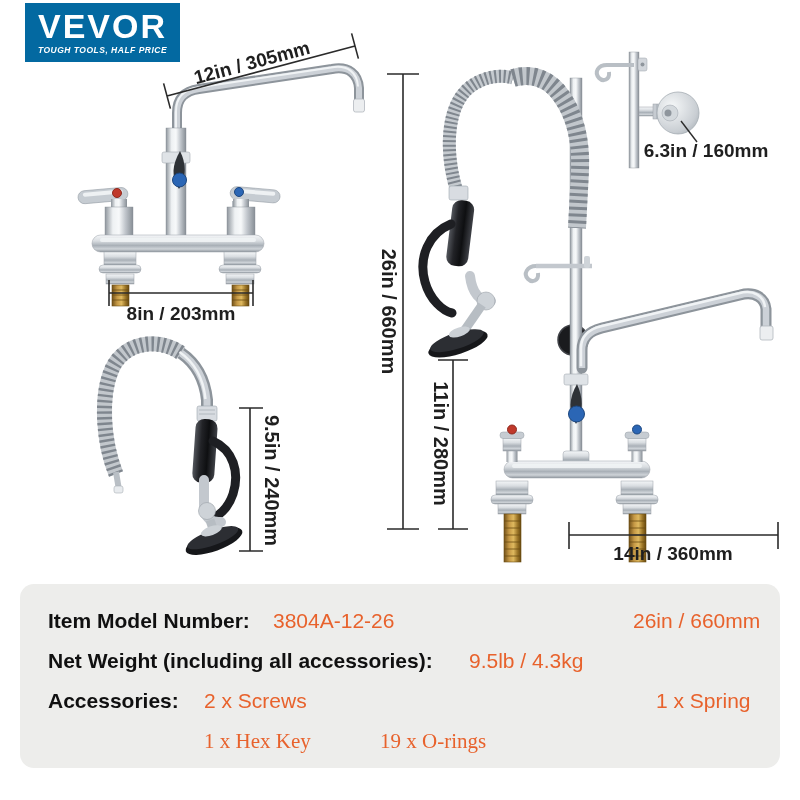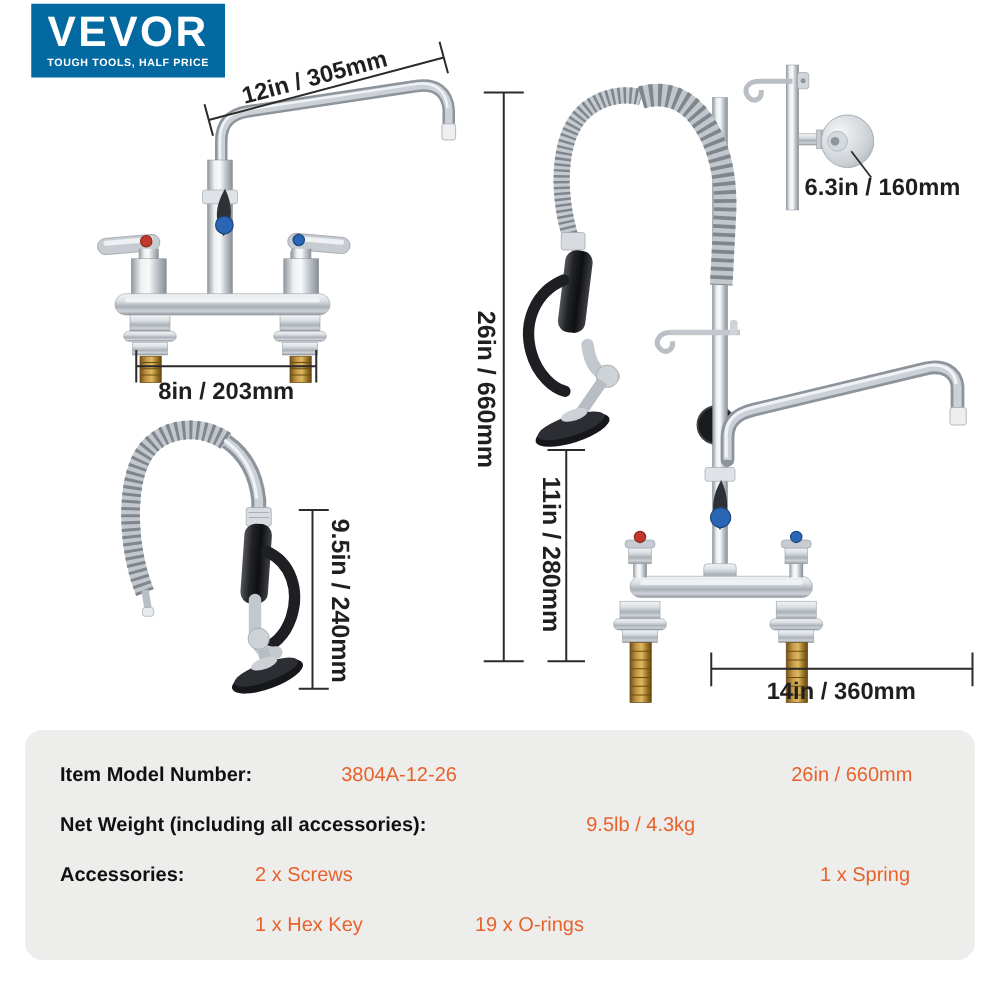--- a/index.html
+++ b/index.html
@@ -10,21 +10,21 @@
   }
   
   .logo{
     position:absolute;left:25px;top:3px;width:155px;height:59px;
     background:#0369a1;color:#fff;text-align:center;box-sizing:border-box;padding-top:4px;
   }
   .logo .name{
     font-size:34px;font-weight:800;letter-spacing:2px;line-height:38px;
   }
   .logo .tagline{
-    font-size:8.5px;font-weight:700;letter-spacing:.5px;line-height:10px;
+    font-size:8.5px;font-weight:700;letter-spacing:.5px;line-height:10px;font-style:italic;
   }
   
   .art{position:absolute;left:0;top:0;width:800px;height:590px;}
   
   .dim{
     position:absolute;color:#1f1f1f;font-weight:700;font-size:19px;
     text-align:center;white-space:nowrap;transform-origin:center center;
   }
   .dim.r90{transform:rotate(90deg);}
   #dim-spout-left{left:172px;top:52px;width:160px;transform:rotate(-15deg);}
@@ -33,24 +33,24 @@
   #dim-overall{left:308px;top:300px;width:160px;font-size:20px;}
   #dim-sprayer-height{left:360px;top:432px;width:160px;font-size:20px;}
   #dim-wall{left:626px;top:140px;width:160px;}
   #dim-deck-main{left:583px;top:543px;width:180px;}
   
   .panel{
     position:absolute;left:20px;top:584px;width:760px;height:184px;
     background:#EDEDEB;border-radius:14px;
   }
   .panel .row{position:absolute;left:0;width:760px;height:24px;}
-  .panel span{position:absolute;white-space:nowrap;font-size:16px;line-height:24px;}
+  .panel span{position:absolute;white-space:nowrap;font-size:21px;line-height:24px;}
   .panel .lbl{color:#101010;font-weight:700;}
   .panel .val{color:#E8622C;font-weight:400;}
-  #row1{top:25px;} #row2{top:65px;} #row3{top:105px;} #row4{top:145px;}
+  #row1{top:25px;} #row2{top:65px;} #row3{top:105px;} #row4{top:145px;font-family:Liberation Serif, serif;}
 </style>
 </head>
 <body>
 
 <div class="logo">
   <div class="name">VEVOR</div>
   <div class="tagline">TOUGH TOOLS, HALF PRICE</div>
 </div>
 
 <svg class="art" viewBox="0 0 800 590" aria-hidden="true">

